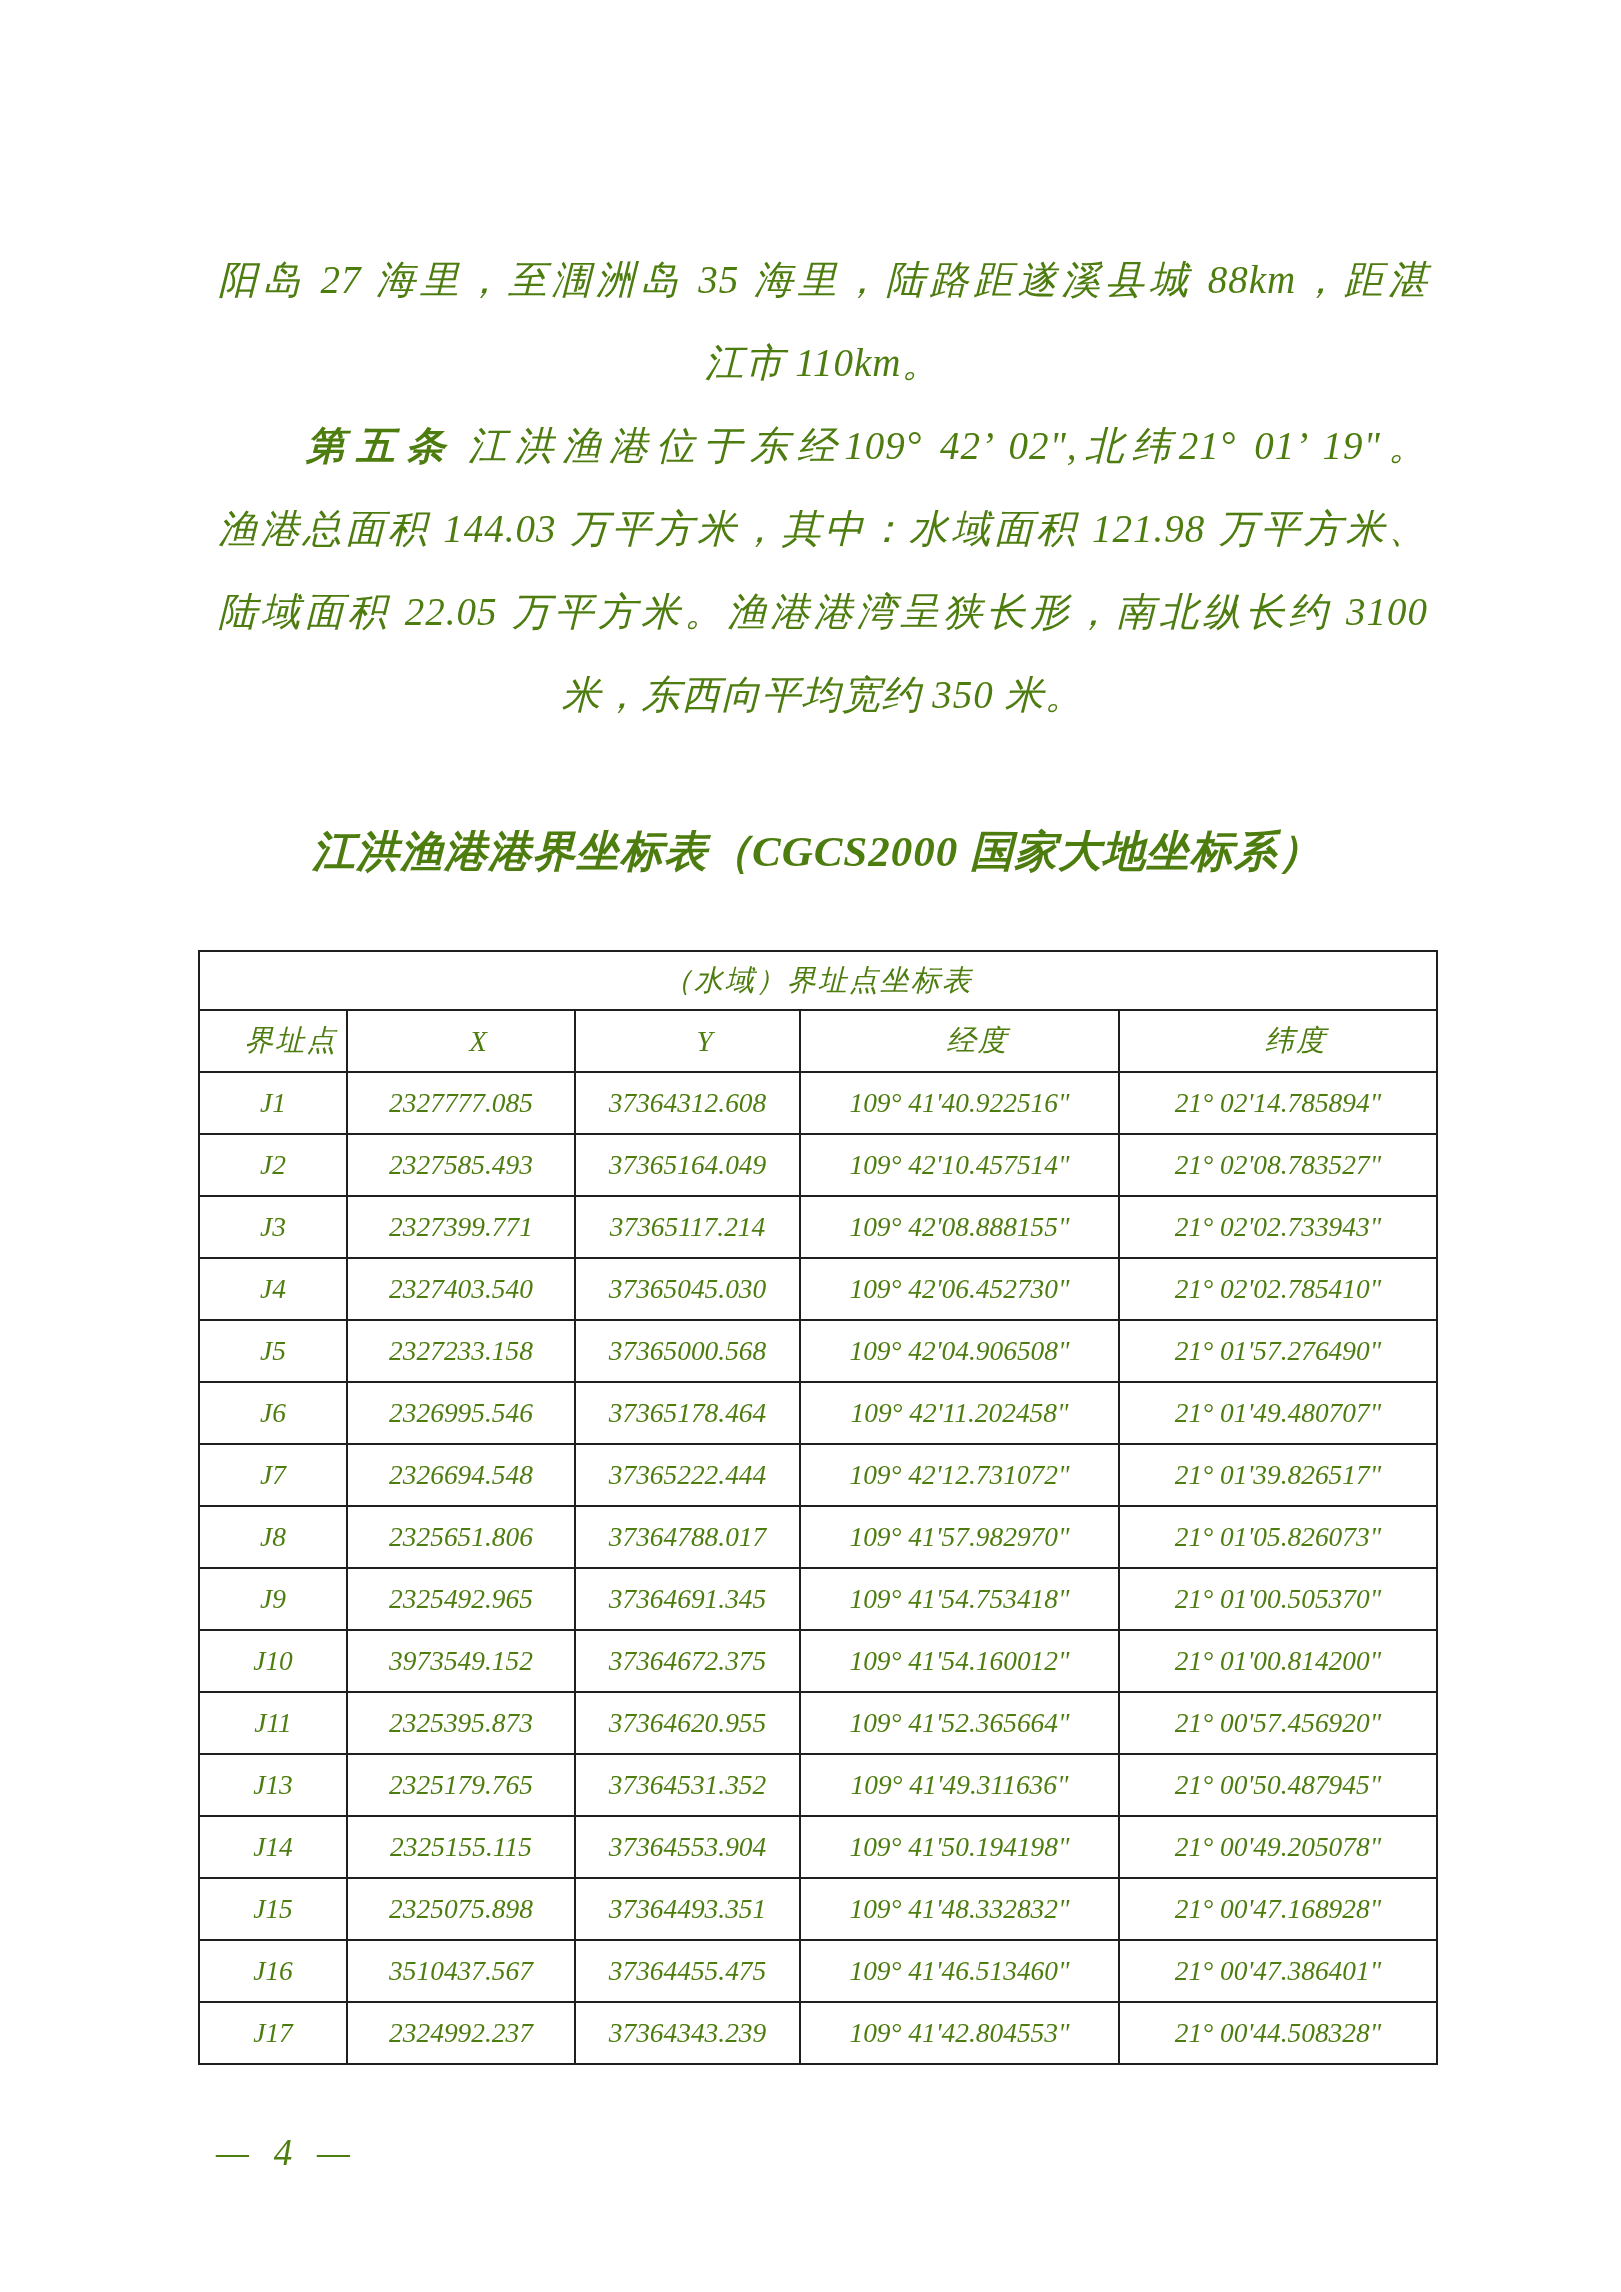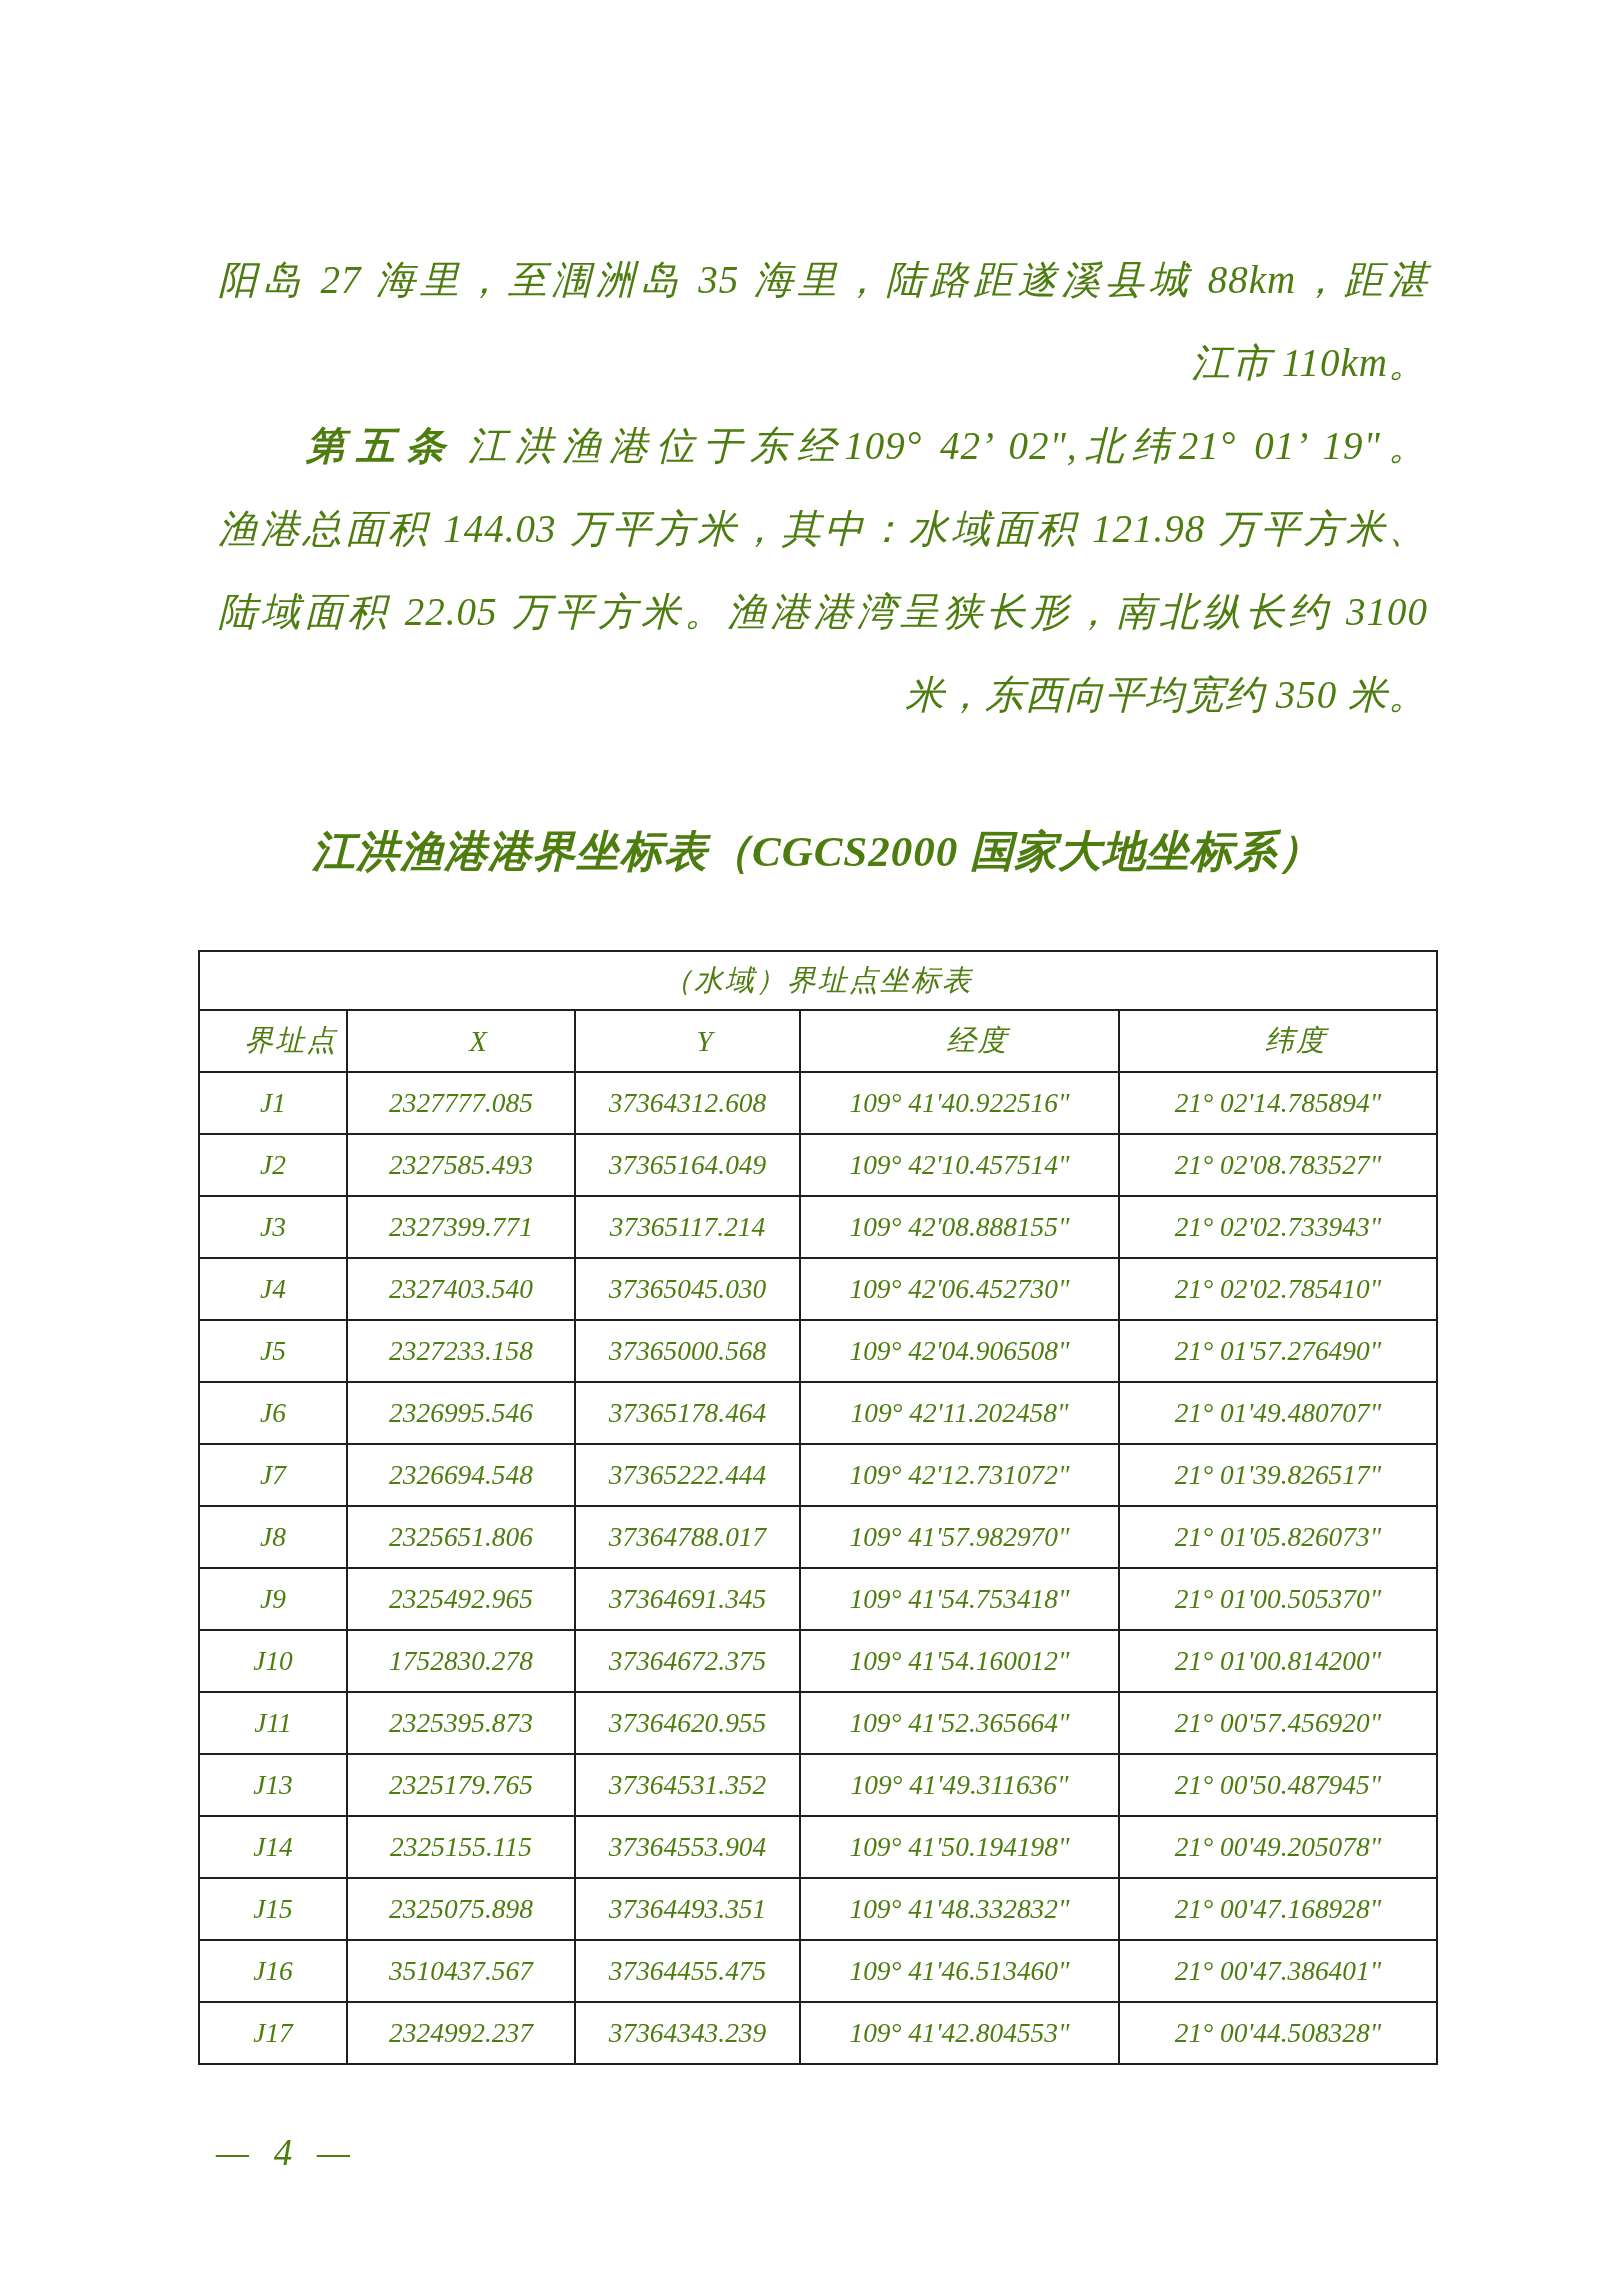--- a/index.html
+++ b/index.html
@@ -22,21 +22,21 @@
     left: 218px;
     top: 238px;
     width: 1210px;
     font-size: 39px;
     letter-spacing: 1px;
   }
   .t-line {
     height: 83px;
     line-height: 83px;
     white-space: nowrap;
-    text-align: right;
+    text-align: center;
   }
   .t-line.justified {
     white-space: normal;
     text-align: justify;
     text-align-last: justify;
   }
   .t-line.indented {
     padding-left: 88px;
   }
   .article-label {
@@ -192,21 +192,21 @@
         </tr>
         <tr>
           <td>J9</td>
           <td>2325492.965</td>
           <td>37364691.345</td>
           <td>109° 41'54.753418"</td>
           <td>21° 01'00.505370"</td>
         </tr>
         <tr>
           <td>J10</td>
-          <td>1752830.278</td>
+          <td>3973549.152</td>
           <td>37364672.375</td>
           <td>109° 41'54.160012"</td>
           <td>21° 01'00.814200"</td>
         </tr>
         <tr>
           <td>J11</td>
           <td>2325395.873</td>
           <td>37364620.955</td>
           <td>109° 41'52.365664"</td>
           <td>21° 00'57.456920"</td>

